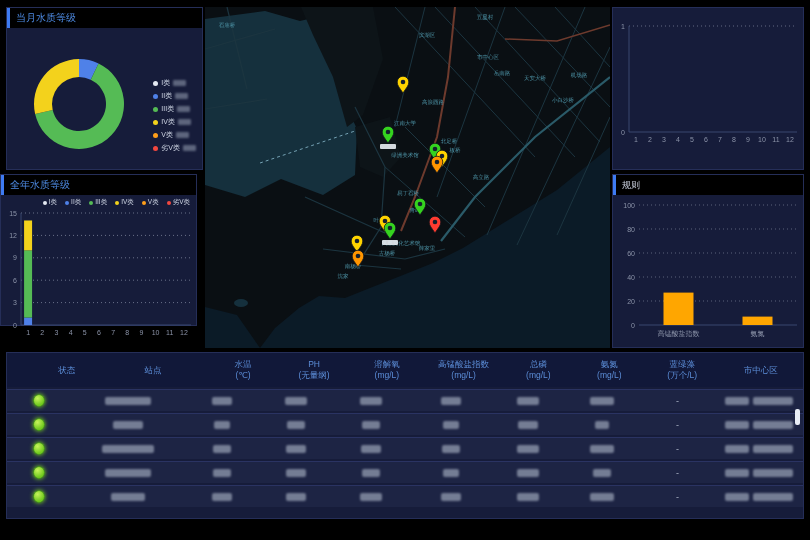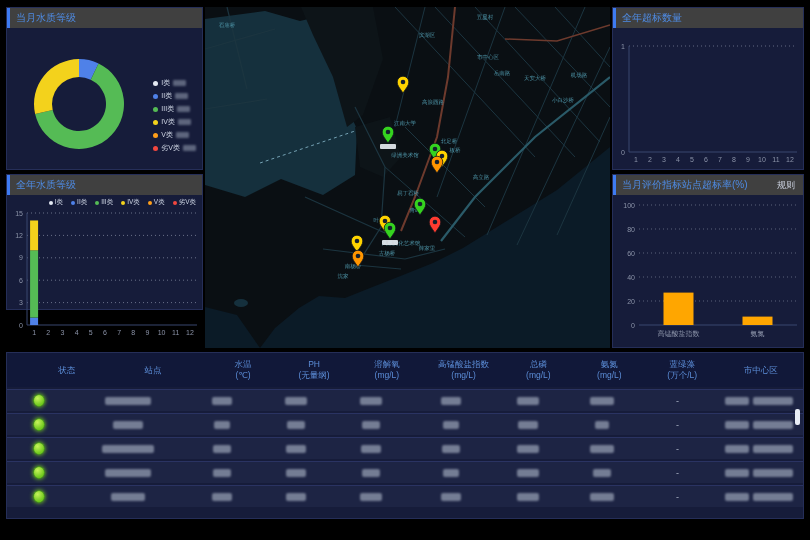--- a/index.html
+++ b/index.html
@@ -1,18 +1,18 @@
 <!DOCTYPE html>
 <html><head>
 <meta charset="utf-8">
 <style>
   html,body{margin:0;padding:0;background:#000;width:810px;height:540px;overflow:hidden;
     font-family:"Liberation Sans","DejaVu Sans",sans-serif;position:relative;color:#cfd6e4}
   .panel{position:absolute;background:#161c3a;border:1px solid #252e58;box-sizing:border-box}
-  .panel-h{height:20px;background:#404040;display:flex;align-items:center;justify-content:space-between;
+  .panel-h{height:20px;background:#000000;display:flex;align-items:center;justify-content:space-between;
     padding:0 8px 0 6px;border-left:3px solid #3e7bf2;box-sizing:border-box}
   .panel-h .t{color:#4e8be4;font-size:10px;white-space:nowrap}
   .panel-h .lnk{color:#c9cfdd;font-size:9px;cursor:pointer}
   .legend-col{position:absolute;right:6px;top:50px;display:flex;flex-direction:column;gap:3px}
   .legend-row{display:flex;justify-content:flex-end;gap:8px;padding:3px 6px 0 0;flex-wrap:nowrap}
   .litem{display:flex;align-items:center;font-size:7px;color:#cfd6e4;white-space:nowrap}
   .ld{width:5px;height:5px;border-radius:50%;display:inline-block;margin-right:3px;flex:none}
   .chip{display:inline-block;width:13px;height:6px;margin-left:3px;background:#8d96aa;opacity:.6;
     filter:blur(1px);border-radius:1px}
   .pill{display:inline-block;height:8px;border-radius:2px;background:#9aa3b6;opacity:.7;filter:blur(1.2px)}
@@ -68,21 +68,21 @@
         </div>
         <div class="litem">
           <span class="ld" style="background:#f2473f"></span>
           <span>劣V类</span>
           <span class="chip"></span>
         </div>
       </div>
   </div>
 </div>
 
-<div class="panel" style="left:6px;top:174px;width:197px;height:136px">
+<div class="panel" style="left:0;top:174px;width:197px;height:152px">
   <div class="panel-h">
     <span class="t">全年水质等级</span>
   </div>
   <div class="legend-row" id="stackLegend">
       <div class="litem" style="font-size: 6.5px;">
         <span class="ld" style="width:4px;height:4px;margin-right:2px;background:#e4e9f2"></span>
         <span>I类</span>
       </div>
       <div class="litem" style="font-size: 6.5px;">
         <span class="ld" style="width:4px;height:4px;margin-right:2px;background:#4f81e8"></span>
@@ -234,23 +234,20 @@
         <circle cx="0" cy="-11" r="2.3" fill="#15202e"></circle>
       </g>
       <g transform="translate(153,260)">
         <path d="M0,0C-3.4,-5.2-5.8,-7.4-5.8,-11a5.8,5.8 0 1 1 11.6,0C5.8,-7.4,3.4,-5.2,0,0Z" fill="#ff9500" stroke="#10151c" stroke-width="0.8"></path>
         <circle cx="0" cy="-11" r="2.3" fill="#15202e"></circle>
       </g>
     </svg>
 </div>
 
 <div class="panel" style="left:612px;top:7px;width:192px;height:163px">
-  <div class="panel-h">
-    <span class="t">全年超标数量</span>
-  </div>
   <svg id="emptySvg" width="190" height="141">
       <line x1="16" y1="18" x2="184" y2="18" stroke="#aeb6ca" stroke-width="1" stroke-dasharray="1 3" opacity="0.5"></line>
       <line x1="16" y1="18" x2="16" y2="124" stroke="#39466f" stroke-width="1"></line>
       <line x1="16" y1="124" x2="184" y2="124" stroke="#39466f" stroke-width="1"></line>
       <text x="12" y="20.5" font-size="7" fill="#8b93a8" text-anchor="end">1</text>
       <text x="12" y="126.5" font-size="7" fill="#8b93a8" text-anchor="end">0</text>
       <text x="23" y="134" font-size="7" fill="#8b93a8" text-anchor="middle">1</text>
       <text x="37" y="134" font-size="7" fill="#8b93a8" text-anchor="middle">2</text>
       <text x="51" y="134" font-size="7" fill="#8b93a8" text-anchor="middle">3</text>
       <text x="65" y="134" font-size="7" fill="#8b93a8" text-anchor="middle">4</text>
@@ -260,21 +257,20 @@
       <text x="121" y="134" font-size="7" fill="#8b93a8" text-anchor="middle">8</text>
       <text x="135" y="134" font-size="7" fill="#8b93a8" text-anchor="middle">9</text>
       <text x="149" y="134" font-size="7" fill="#8b93a8" text-anchor="middle">10</text>
       <text x="163" y="134" font-size="7" fill="#8b93a8" text-anchor="middle">11</text>
       <text x="177" y="134" font-size="7" fill="#8b93a8" text-anchor="middle">12</text>
     </svg>
 </div>
 
 <div class="panel" style="left:612px;top:174px;width:192px;height:174px">
   <div class="panel-h">
-    <span class="t">当月评价指标站点超标率(%)</span>
     <span class="lnk">规则</span>
   </div>
   <svg id="rateSvg" width="190" height="152">
       <text x="22" y="132.5" font-size="7" fill="#8b93a8" text-anchor="end">0</text>
       <line x1="26" y1="106" x2="184" y2="106" stroke="#aeb6ca" stroke-width="1" stroke-dasharray="1 3" opacity="0.45"></line>
       <text x="22" y="108.5" font-size="7" fill="#8b93a8" text-anchor="end">20</text>
       <line x1="26" y1="82" x2="184" y2="82" stroke="#aeb6ca" stroke-width="1" stroke-dasharray="1 3" opacity="0.45"></line>
       <text x="22" y="84.5" font-size="7" fill="#8b93a8" text-anchor="end">40</text>
       <line x1="26" y1="58" x2="184" y2="58" stroke="#aeb6ca" stroke-width="1" stroke-dasharray="1 3" opacity="0.45"></line>
       <text x="22" y="60.5" font-size="7" fill="#8b93a8" text-anchor="end">60</text>

